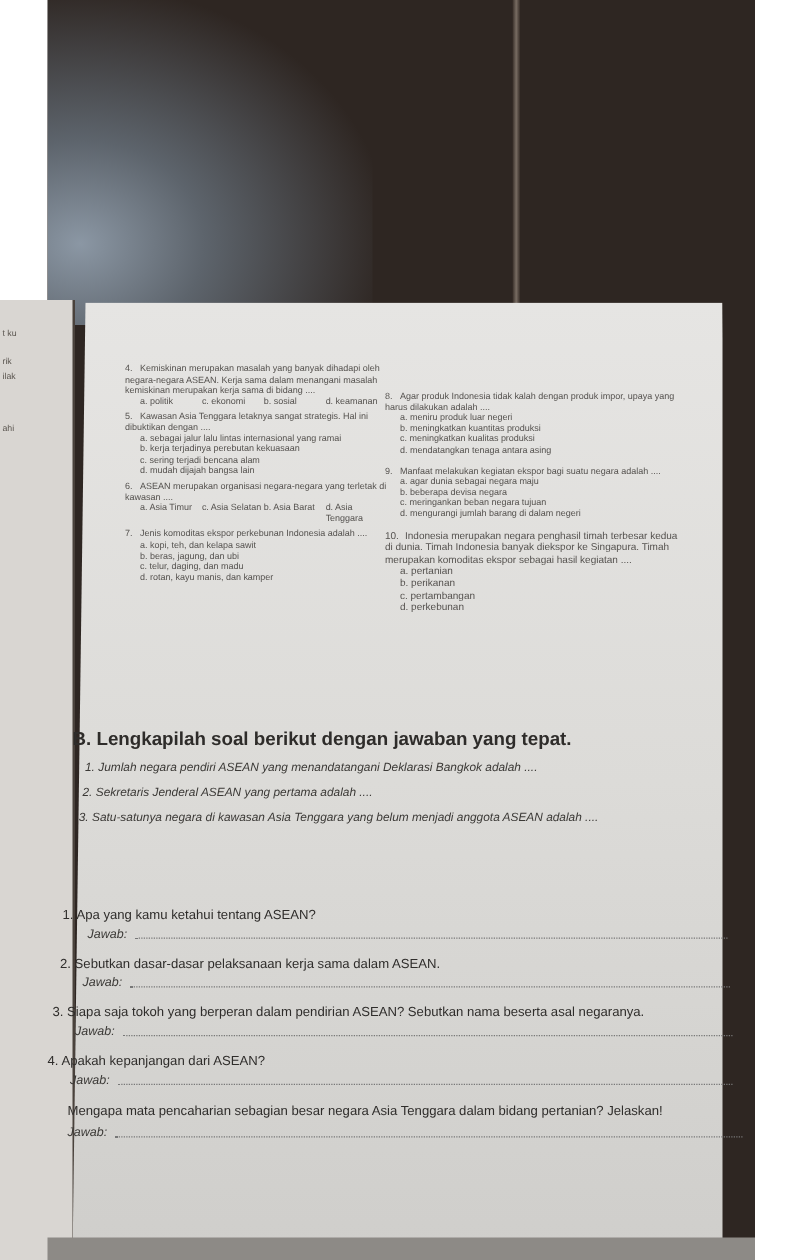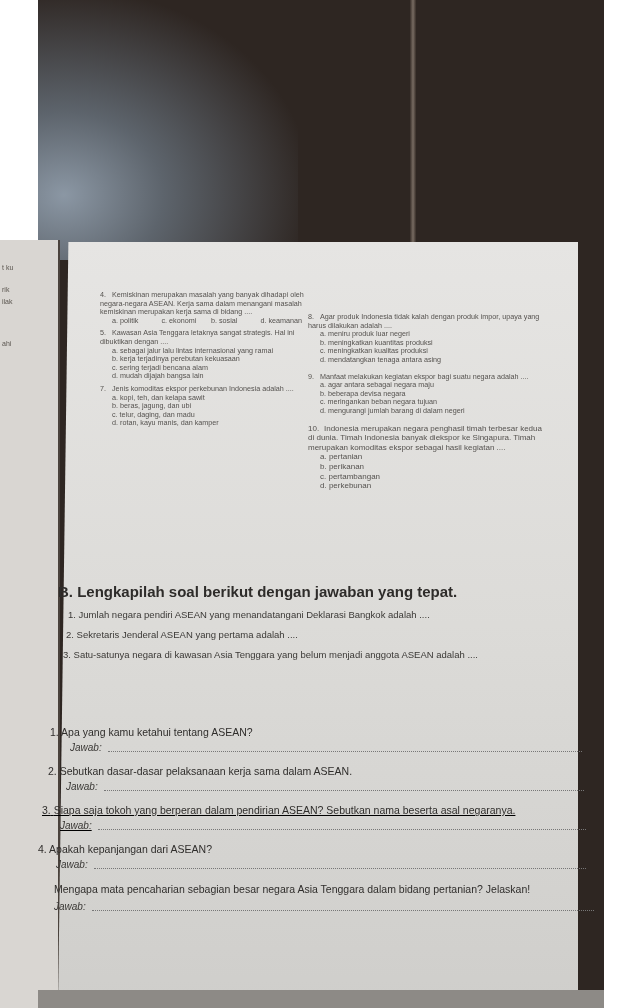--- a/index.html
+++ b/index.html
@@ -13,23 +13,23 @@
   .sheet{position:absolute;left:58px;top:242px;width:520px;height:766px;background:linear-gradient(180deg,#e6e5e3 0%,#dcdbd8 50%,#cfcecb 100%);
          clip-path:polygon(2% 0,100% 0,102% 100%,0 100%);}
   .sheet-bottom{position:absolute;left:38px;top:990px;width:566px;height:18px;background:#8d8a86;}
   .col{position:absolute;font-size:7.2px;line-height:8.6px;color:#55524f;}
   .q{margin-bottom:4px;}
   .q .num{display:inline-block;width:12px;}
   .q .stem{display:inline;}
   .opt{padding-left:12px;}
   .opt-grid{display:grid;grid-template-columns:1fr 1fr 1fr 1fr;padding-left:12px;}
   .sec-title{font-weight:bold;font-size:15px;color:#2e2c2a;}
-  .item{font-size:9.5px;color:#3b3936;}
+  .item{font-style:italic;font-size:9.5px;color:#3b3936;}
   .essay{font-size:10.5px;color:#2f2d2b;}
-  .jawab{font-style:italic;font-size:10px;color:#3b3936;display:flex;align-items:center;}
+  .jawab{font-style:italic;font-size:10px;color:#3b3936;display:flex;align-items:flex-start;}
   .dots{flex:1;border-bottom:1px dotted #777;margin-left:6px;height:8px;}
 </style>
 </head>
 <body>
 
 <div class="photo">
   <div class="glare"></div>
   <div class="seam"></div>
 </div>
 
@@ -55,39 +55,48 @@
     </div>
   </div>
   <div class="q">
     <span class="num">5.</span><span class="stem">Kawasan Asia Tenggara letaknya sangat strategis. Hal ini dibuktikan dengan ....</span>
     <div class="opt">a. sebagai jalur lalu lintas internasional yang ramai</div>
     <div class="opt">b. kerja terjadinya perebutan kekuasaan</div>
     <div class="opt">c. sering terjadi bencana alam</div>
     <div class="opt">d. mudah dijajah bangsa lain</div>
   </div>
   <div class="q">
+    <span class="num">6.</span><span class="stem">ASEAN merupakan organisasi negara-negara yang terletak di kawasan ....</span>
+    <div class="opt-grid">
+      <span>a. Asia Timur</span>
+      <span>c. Asia Selatan</span>
+      <span>b. Asia Barat</span>
+      <span>d. Asia Tenggara</span>
+    </div>
+  </div>
+  <div class="q">
     <span class="num">7.</span><span class="stem">Jenis komoditas ekspor perkebunan Indonesia adalah ....</span>
     <div class="opt">a. kopi, teh, dan kelapa sawit</div>
     <div class="opt">b. beras, jagung, dan ubi</div>
     <div class="opt">c. telur, daging, dan madu</div>
     <div class="opt">d. rotan, kayu manis, dan kamper</div>
   </div>
 </div>
 
 <div class="col" style="left:308px;top:273px;width:238px;margin-top:40px;">
   <div class="q">
     <span class="num">8.</span><span class="stem">Agar produk Indonesia tidak kalah dengan produk impor, upaya yang harus dilakukan adalah ....</span>
     <div class="opt">a. meniru produk luar negeri</div>
     <div class="opt">b. meningkatkan kuantitas produksi</div>
     <div class="opt">c. meningkatkan kualitas produksi</div>
     <div class="opt">d. mendatangkan tenaga antara asing</div>
   </div>
   <div class="q" style="margin-top:8px;">
     <span class="num">9.</span><span class="stem">Manfaat melakukan kegiatan ekspor bagi suatu negara adalah ....</span>
-    <div class="opt">a. agar antara sebagai negara maju</div>
+    <div class="opt">a. agar dunia sebagai negara maju</div>
     <div class="opt">b. beberapa devisa negara</div>
     <div class="opt">c. meringankan beban negara tujuan</div>
     <div class="opt">d. mengurangi jumlah barang di dalam negeri</div>
   </div>
   <div class="q" style="margin-top:8px;font-size:8px;line-height:9.6px;">
     <span class="num" style="width:16px">10.</span><span class="stem">Indonesia merupakan negara penghasil timah terbesar kedua di dunia. Timah Indonesia banyak diekspor ke Singapura. Timah merupakan komoditas ekspor sebagai hasil kegiatan ....</span>
     <div class="opt">a. pertanian</div>
     <div class="opt">b. perikanan</div>
     <div class="opt">c. pertambangan</div>
     <div class="opt">d. perkebunan</div>
@@ -112,21 +121,21 @@
   </div>
 
   <div style="margin:12px 0 0 6px;">
     <div class="essay"><span>2.</span> <span>Sebutkan dasar-dasar pelaksanaan kerja sama dalam ASEAN.</span></div>
     <div class="jawab" style="margin:4px 0 0 18px;width:518px;">
         <span>Jawab:</span>
         <span class="dots"></span>
       </div>
   </div>
 
-  <div style="margin:12px 0 0 0;text-decoration:underline;">
+  <div style="margin:12px 0 0 0;">
     <div class="essay"><span>3.</span> <span>Siapa saja tokoh yang berperan dalam pendirian ASEAN? Sebutkan nama beserta asal negaranya.</span></div>
     <div class="jawab" style="margin:4px 0 0 18px;width:526px;">
         <span>Jawab:</span>
         <span class="dots"></span>
       </div>
   </div>
 
   <div style="margin:12px 0 0 -4px;">
     <div class="essay"><span>4.</span> <span>Apakah kepanjangan dari ASEAN?</span></div>
     <div class="jawab" style="margin:4px 0 0 18px;width:530px;">

